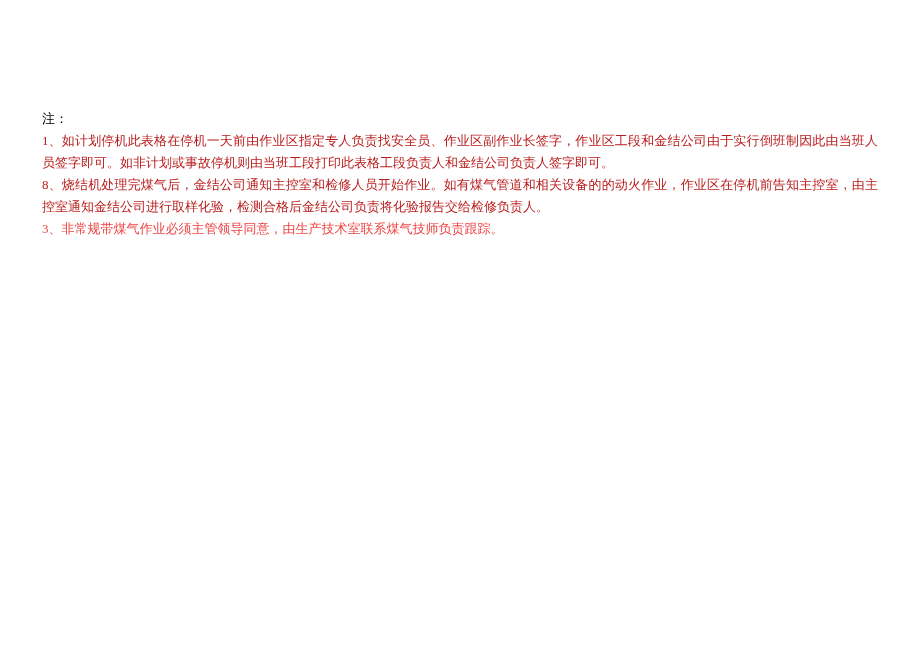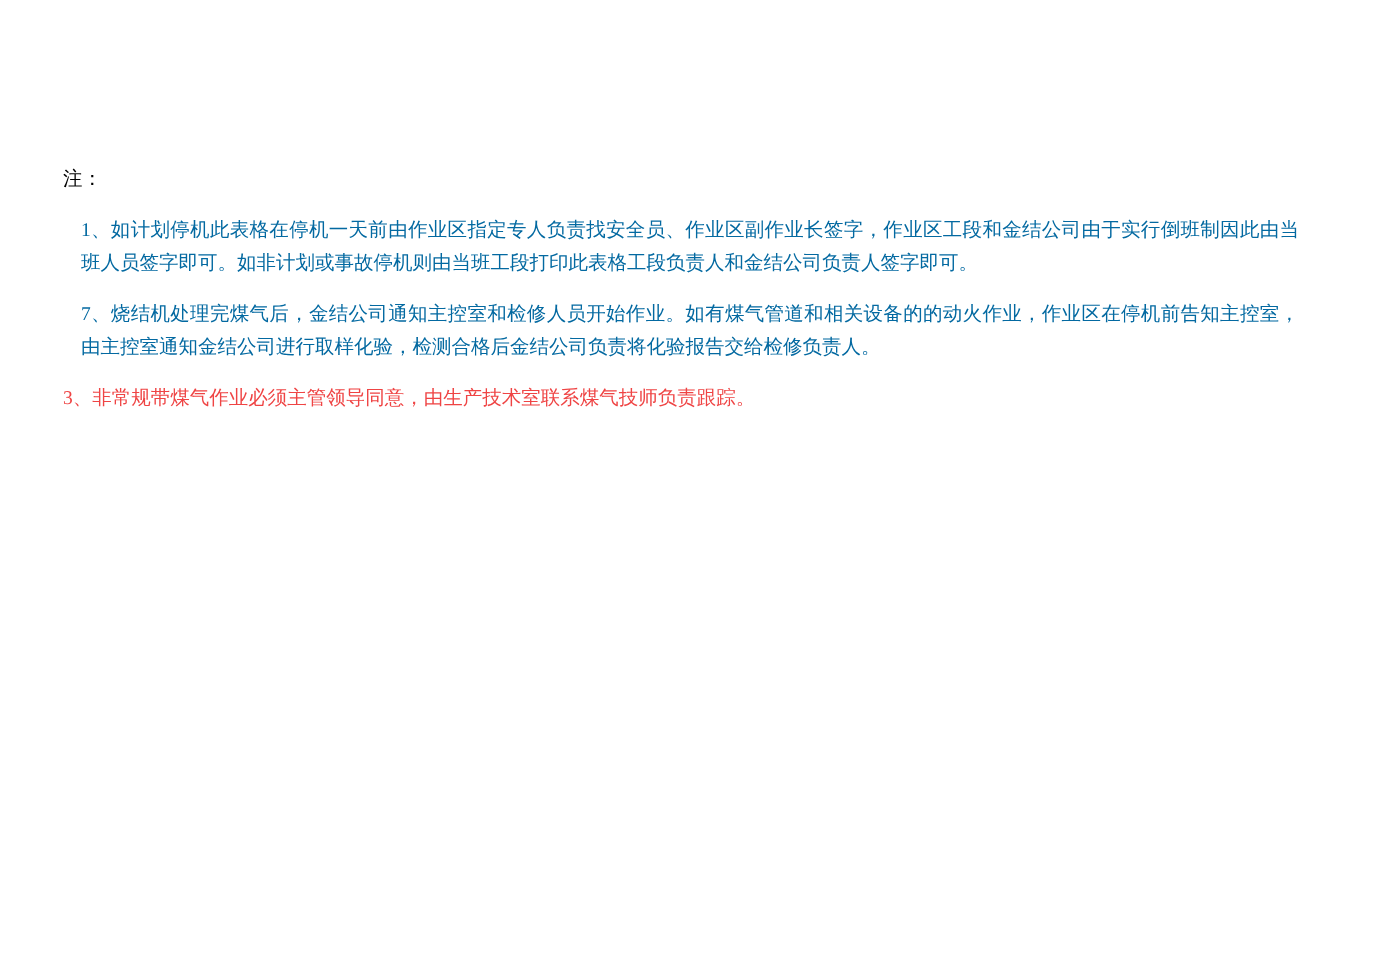--- a/index.html
+++ b/index.html
@@ -15,33 +15,33 @@
       box-sizing: border-box;
     }
     .content {
       padding: 108px 42px 0 42px;
     }
     .note-heading {
       margin: 0;
       color: #000000;
     }
     .note-line-red {
-      margin: 12px;
-      color: #0369a1;
+      margin: 0;
+      color: #b91c1c;
     }
     .note-line-black {
       margin: 0;
       color: #ef4444;
     }
     p {
       text-align: justify;
       text-justify: inter-ideograph;
     }
   </style>
 </head>
 <body>
 
 <div class="content">
   <p class="note-heading">注：</p>
   <p class="note-line-red">1、如计划停机此表格在停机一天前由作业区指定专人负责找安全员、作业区副作业长签字，作业区工段和金结公司由于实行倒班制因此由当班人员签字即可。如非计划或事故停机则由当班工段打印此表格工段负责人和金结公司负责人签字即可。</p>
-  <p class="note-line-red">7、烧结机处理完煤气后，金结公司通知主控室和检修人员开始作业。如有煤气管道和相关设备的的动火作业，作业区在停机前告知主控室，由主控室通知金结公司进行取样化验，检测合格后金结公司负责将化验报告交给检修负责人。</p>
+  <p class="note-line-red">8、烧结机处理完煤气后，金结公司通知主控室和检修人员开始作业。如有煤气管道和相关设备的的动火作业，作业区在停机前告知主控室，由主控室通知金结公司进行取样化验，检测合格后金结公司负责将化验报告交给检修负责人。</p>
   <p class="note-line-black">3、非常规带煤气作业必须主管领导同意，由生产技术室联系煤气技师负责跟踪。</p>
 </div>
 
 </body></html>

